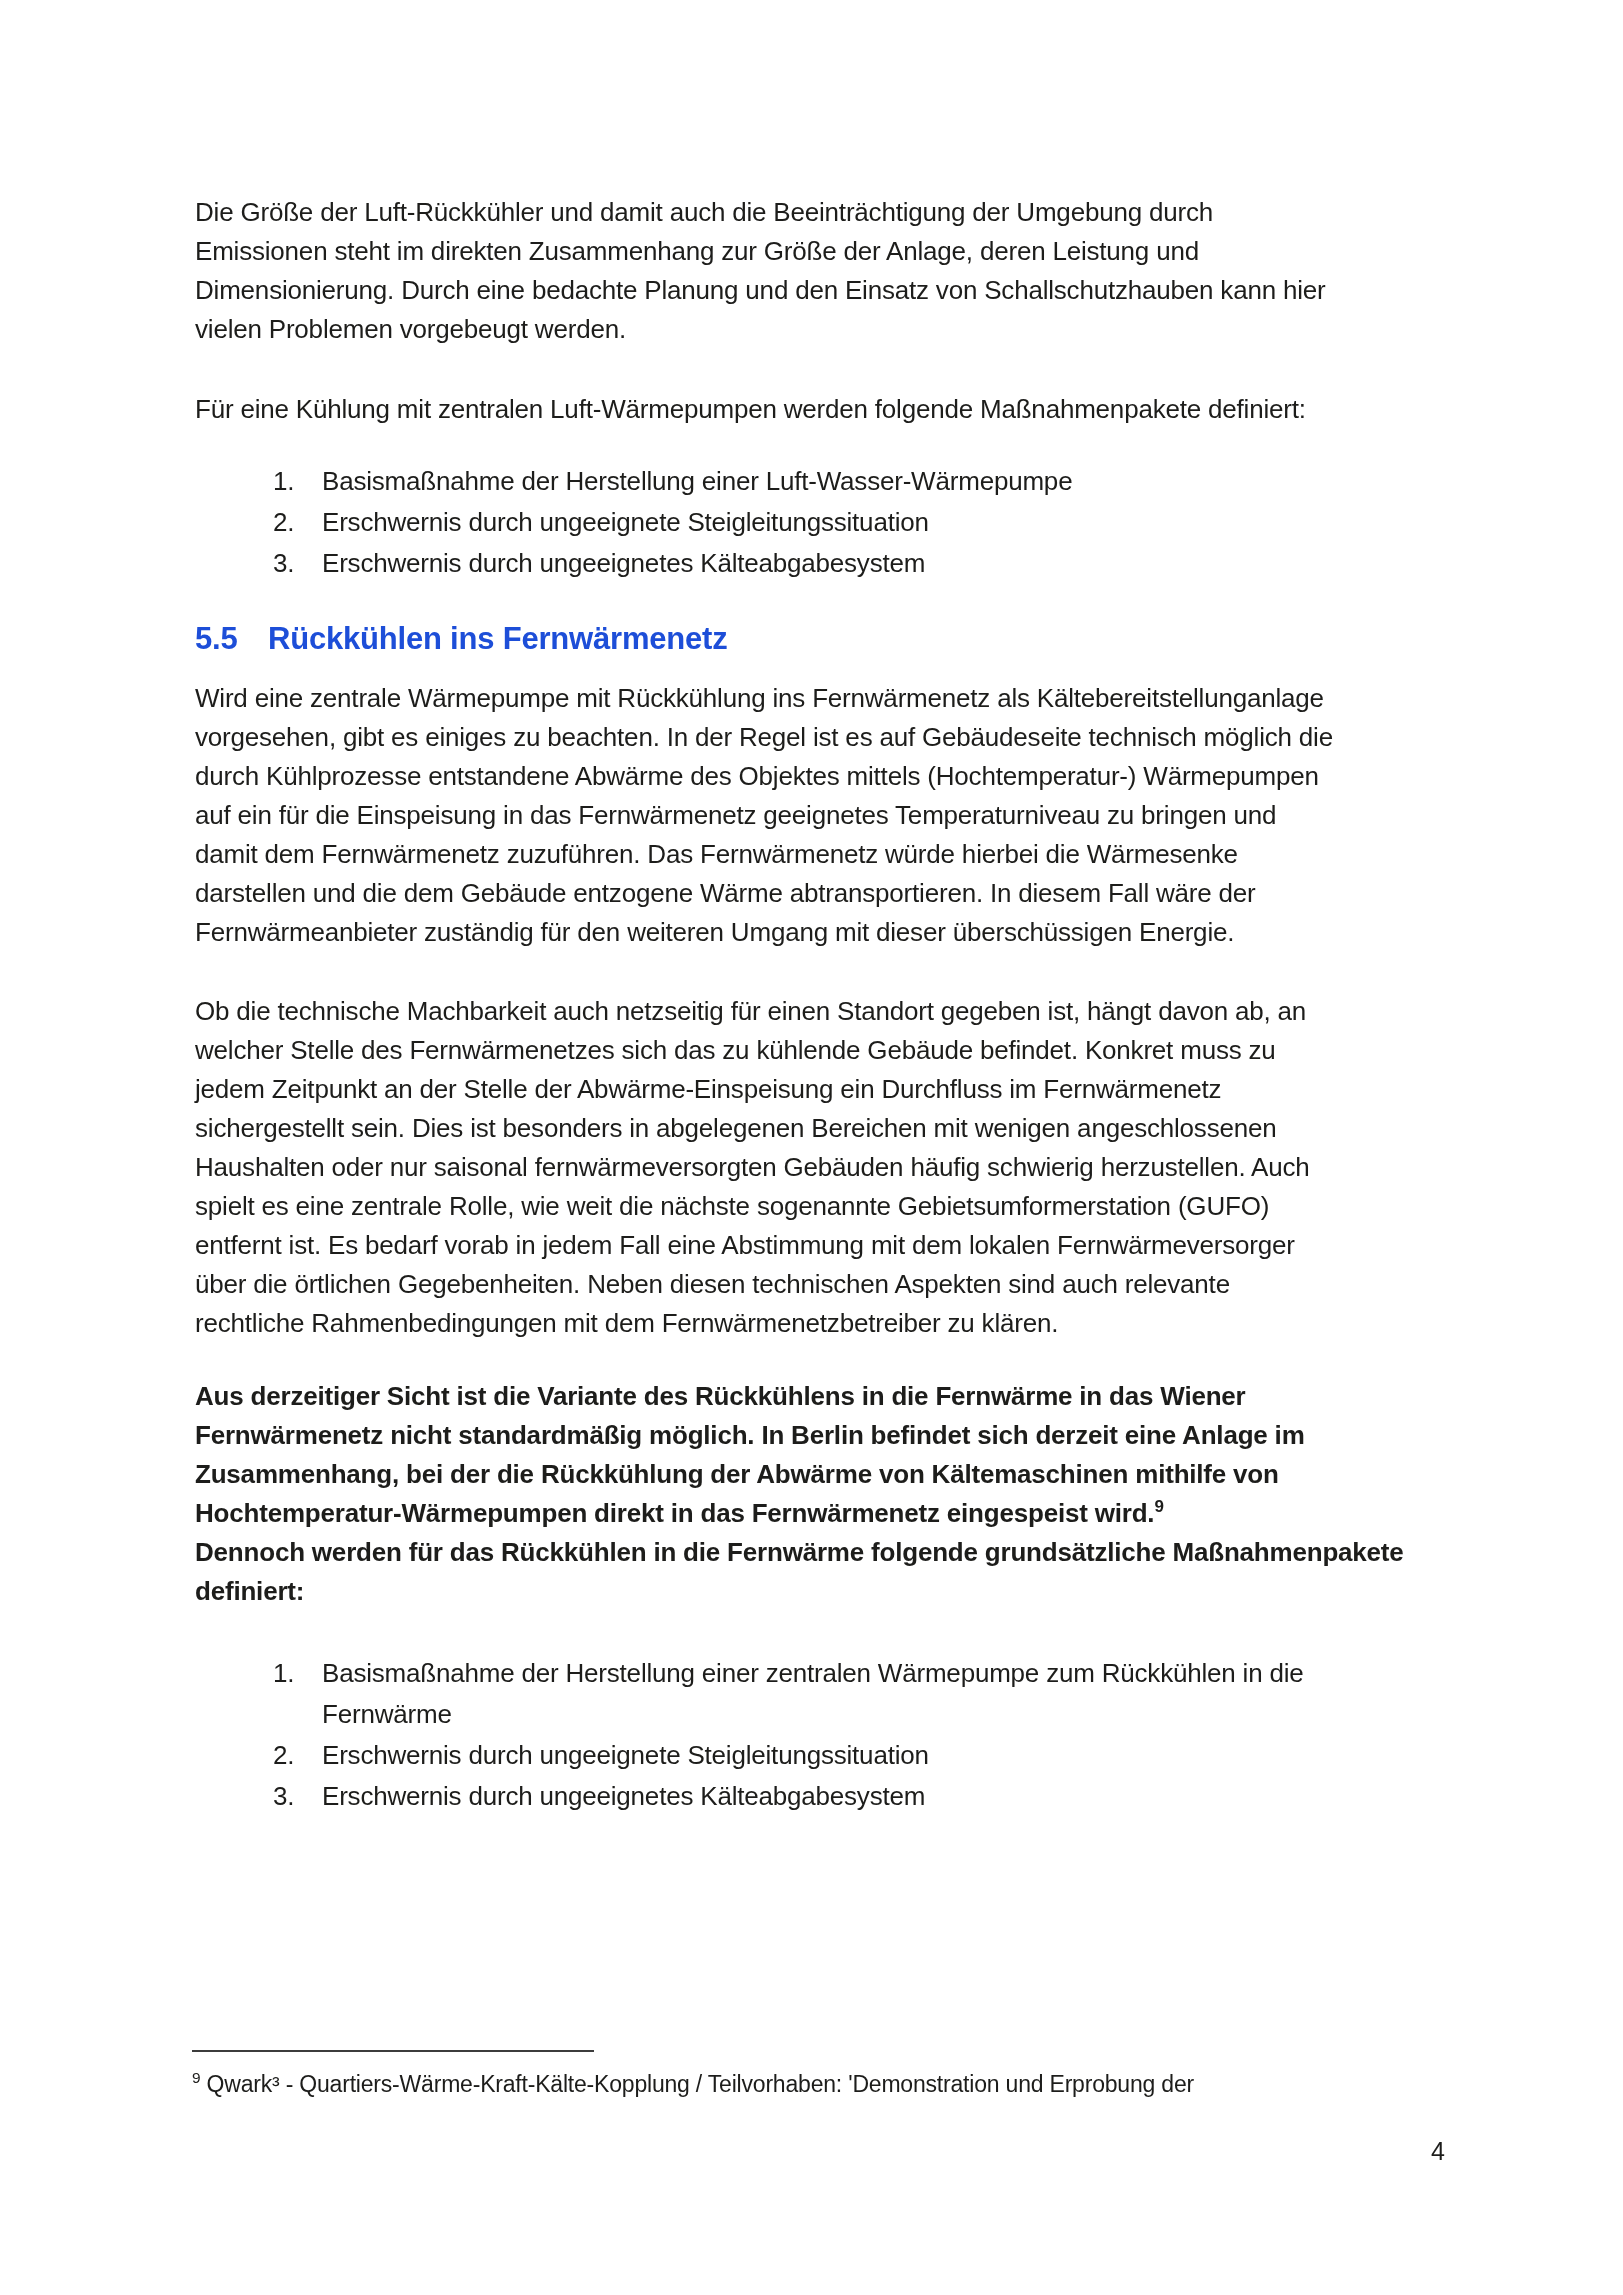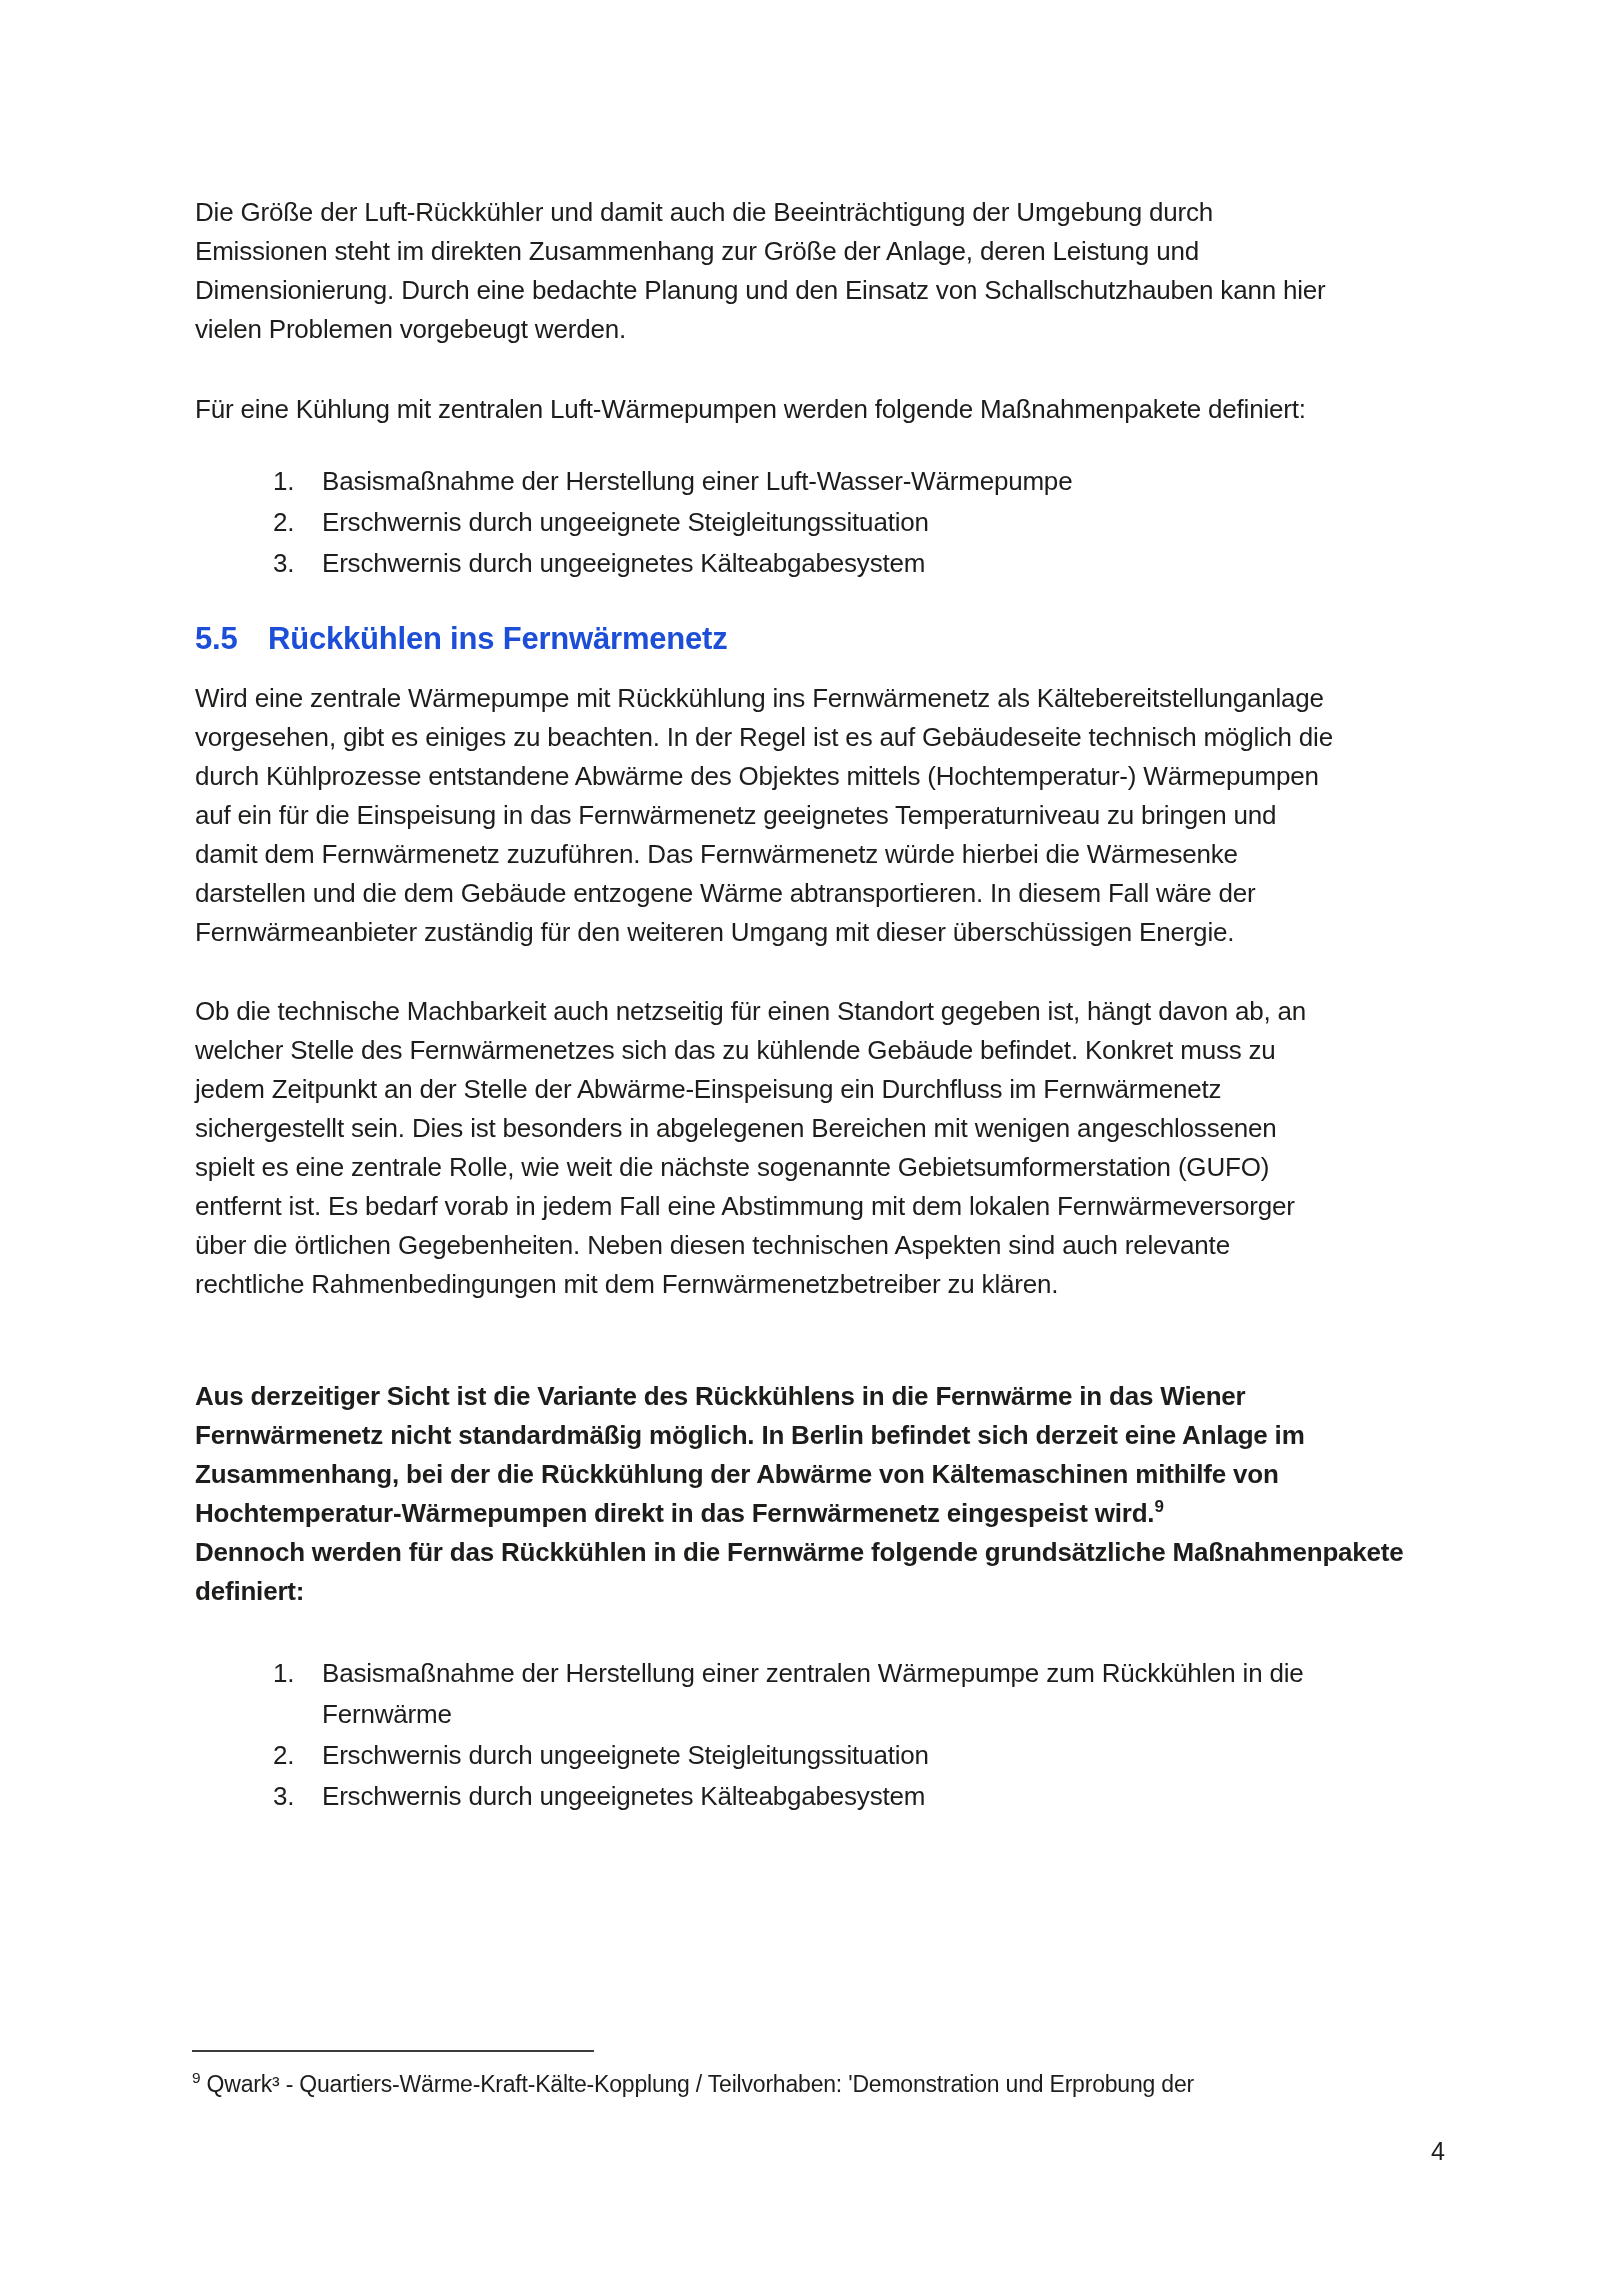--- a/index.html
+++ b/index.html
@@ -114,20 +114,21 @@
     <div class="line">damit dem Fernwärmenetz zuzuführen. Das Fernwärmenetz würde hierbei die Wärmesenke</div>
     <div class="line">darstellen und die dem Gebäude entzogene Wärme abtransportieren. In diesem Fall wäre der</div>
     <div class="line">Fernwärmeanbieter zuständig für den weiteren Umgang mit dieser überschüssigen Energie.</div>
   </div>
 
   <div class="block" style="top:992px;">
     <div class="line">Ob die technische Machbarkeit auch netzseitig für einen Standort gegeben ist, hängt davon ab, an</div>
     <div class="line">welcher Stelle des Fernwärmenetzes sich das zu kühlende Gebäude befindet. Konkret muss zu</div>
     <div class="line">jedem Zeitpunkt an der Stelle der Abwärme-Einspeisung ein Durchfluss im Fernwärmenetz</div>
     <div class="line">sichergestellt sein. Dies ist besonders in abgelegenen Bereichen mit wenigen angeschlossenen</div>
+    <div class="line">Haushalten oder nur saisonal fernwärmeversorgten Gebäuden häufig schwierig herzustellen. Auch</div>
     <div class="line">spielt es eine zentrale Rolle, wie weit die nächste sogenannte Gebietsumformerstation (GUFO)</div>
     <div class="line">entfernt ist. Es bedarf vorab in jedem Fall eine Abstimmung mit dem lokalen Fernwärmeversorger</div>
     <div class="line">über die örtlichen Gegebenheiten. Neben diesen technischen Aspekten sind auch relevante</div>
     <div class="line">rechtliche Rahmenbedingungen mit dem Fernwärmenetzbetreiber zu klären.</div>
   </div>
 
   <div class="block" style="top:1377px;font-weight:bold;">
     <div class="line">Aus derzeitiger Sicht ist die Variante des Rückkühlens in die Fernwärme in das Wiener</div>
     <div class="line">Fernwärmenetz nicht standardmäßig möglich. In Berlin befindet sich derzeit eine Anlage im</div>
     <div class="line">Zusammenhang, bei der die Rückkühlung der Abwärme von Kältemaschinen mithilfe von</div>

